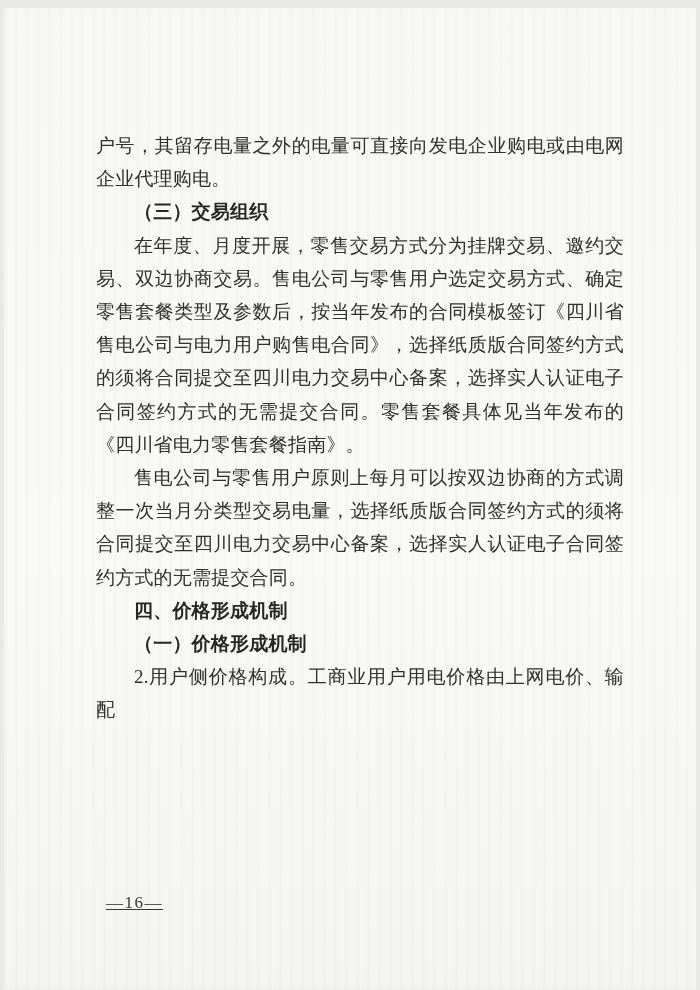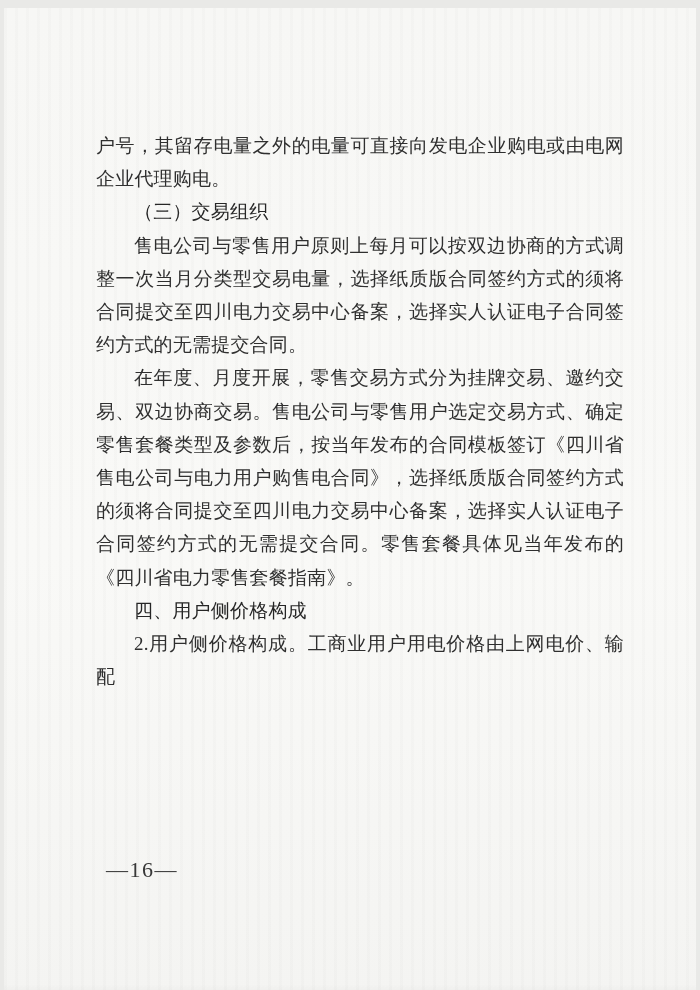--- a/index.html
+++ b/index.html
@@ -42,39 +42,41 @@
     letter-spacing: 0.2px;
   }
   .text-block p {
     margin: 0;
     padding: 0;
   }
   .para-indent {
     text-indent: 2em;
   }
   .para-heading {
-    font-weight: 400;
+    font-weight: 700;
     color: #262626;
     text-indent: 2em;
   }
   .page-number {
     position: absolute;
     left: 102px;
-    top: 849px;
-    font-size: 22px;
+    top: 885px;
+    font-size: 17px;
     color: #383838;
     letter-spacing: 1.5px;
+    text-decoration: underline;
   }
 </style>
 </head>
 <body>
 
 <div class="page">
   <div class="text-block" id="paragraphs-container">
       <p class="para-plain">户号，其留存电量之外的电量可直接向发电企业购电或由电网企业代理购电。</p>
       <p class="para-heading">（三）交易组织</p>
+      <p class="para-indent">在年度、月度开展，零售交易方式分为挂牌交易、邀约交易、双边协商交易。售电公司与零售用户选定交易方式、确定零售套餐类型及参数后，按当年发布的合同模板签订《四川省售电公司与电力用户购售电合同》，选择纸质版合同签约方式的须将合同提交至四川电力交易中心备案，选择实人认证电子合同签约方式的无需提交合同。零售套餐具体见当年发布的《四川省电力零售套餐指南》。</p>
       <p class="para-indent">售电公司与零售用户原则上每月可以按双边协商的方式调整一次当月分类型交易电量，选择纸质版合同签约方式的须将合同提交至四川电力交易中心备案，选择实人认证电子合同签约方式的无需提交合同。</p>
-      <p class="para-indent">在年度、月度开展，零售交易方式分为挂牌交易、邀约交易、双边协商交易。售电公司与零售用户选定交易方式、确定零售套餐类型及参数后，按当年发布的合同模板签订《四川省售电公司与电力用户购售电合同》，选择纸质版合同签约方式的须将合同提交至四川电力交易中心备案，选择实人认证电子合同签约方式的无需提交合同。零售套餐具体见当年发布的《四川省电力零售套餐指南》。</p>
-      <p class="para-heading">四、用户侧价格构成</p>
+      <p class="para-heading">四、价格形成机制</p>
+      <p class="para-heading">（一）价格形成机制</p>
       <p class="para-indent">2.用户侧价格构成。工商业用户用电价格由上网电价、输配</p>
     </div>
   <div class="page-number">—16—</div>
 </div>
 
 </body></html>

